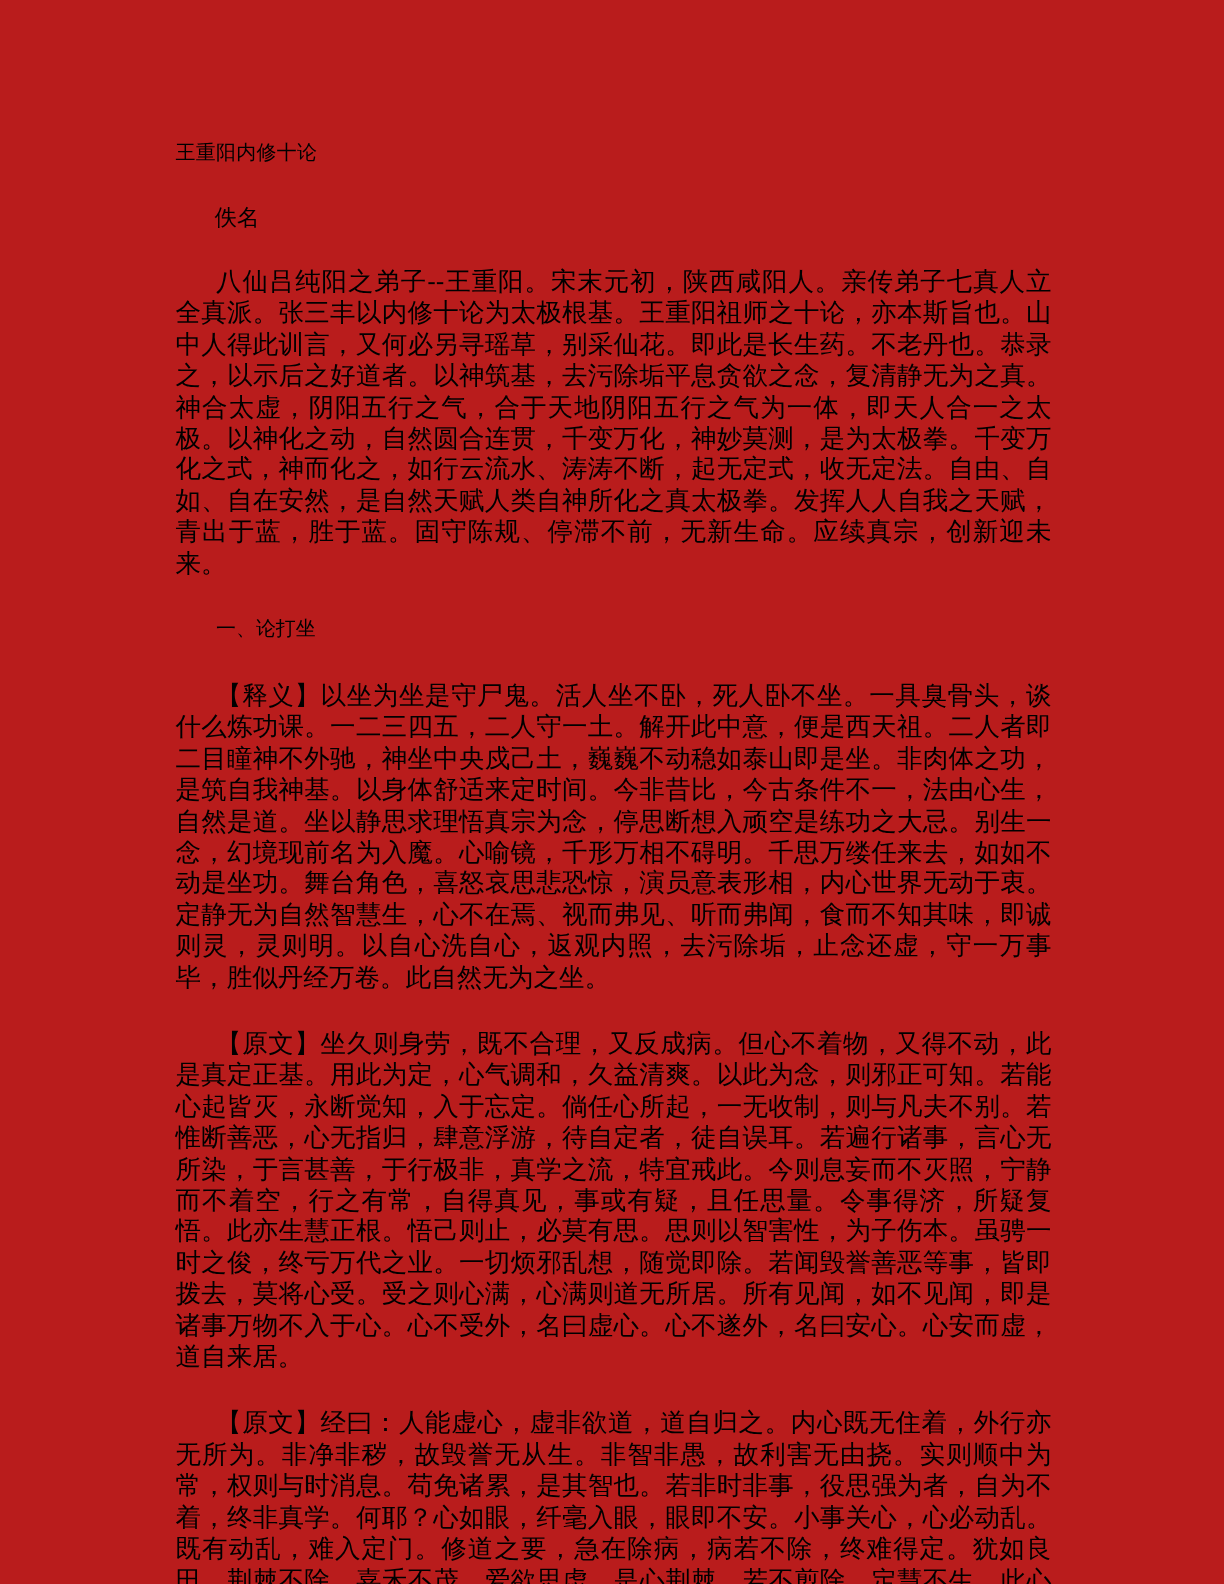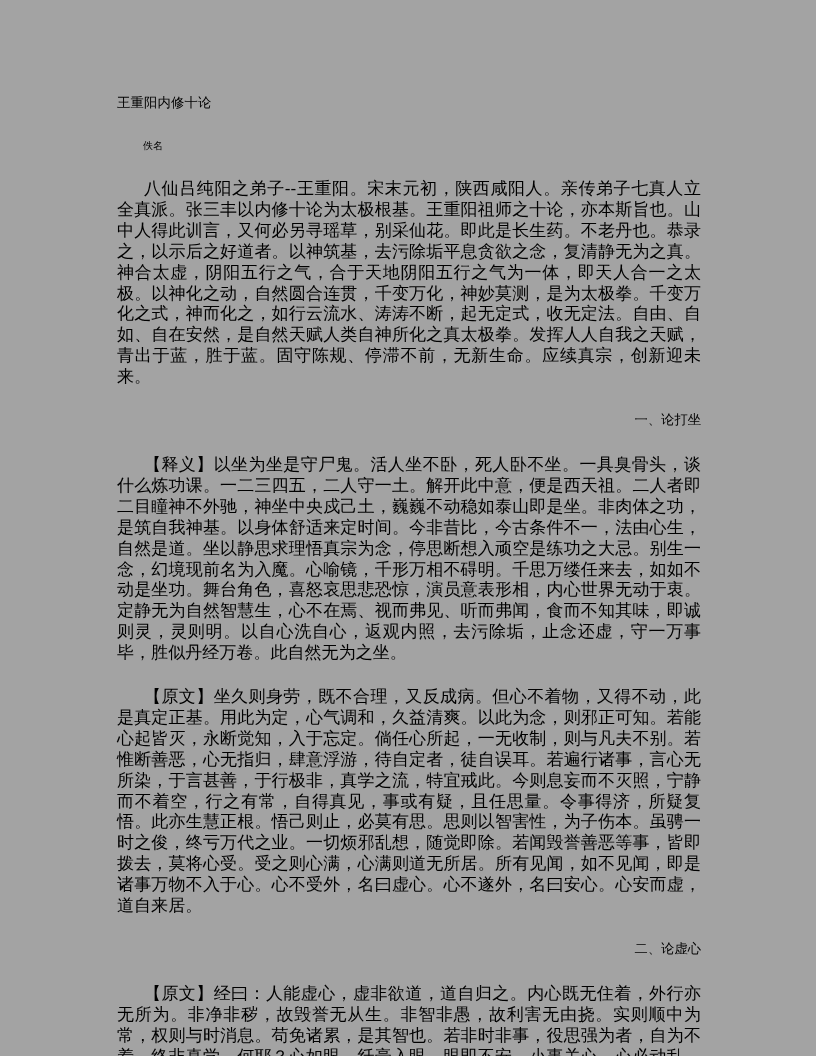--- a/index.html
+++ b/index.html
@@ -11,58 +11,58 @@
     width: 816px;
     height: 1056px;
     font-family: "DejaVu Serif", "Liberation Serif", serif;
     color: #000000;
     overflow: hidden;
   }
   .page {
     position: relative;
     width: 816px;
     height: 1056px;
-    background: #a3a3a3;
+    background: #b91c1c;
     box-sizing: border-box;
   }
   .content {
     position: absolute;
     left: 117px;
     top: 93px;
     width: 584px;
   }
   .doc-title {
     font-size: 13.3px;
     line-height: 19px;
     margin: 0 0 0 0;
     text-align: justify;
     letter-spacing: 0.2px;
   }
   .author {
-    font-size: 10px;
+    font-size: 15px;
     line-height: 19px;
     margin: 24px 0 0 0;
     text-indent: 26px;
   }
   p.body-para {
     font-size: 17px;
     line-height: 20.9px;
     margin: 23px 0 0 0;
     text-align: justify;
     text-justify: inter-ideograph;
     text-indent: 27px;
     letter-spacing: 0.05px;
     word-break: break-all;
   }
   p.section-head {
     font-size: 13.3px;
     line-height: 20.9px;
     margin: 23px 0 0 0;
     text-indent: 27px;
-    text-align: right;
+    text-align: left;
   }
   p.body-para:first-letter { }
 </style>
 </head>
 <body>
 
 <div class="page">
   <div class="content">
 
     <div class="doc-title">王重阳内修十论</div>
@@ -70,20 +70,19 @@
     <div class="author">佚名</div>
 
     <p class="body-para">八仙吕纯阳之弟子--王重阳。宋末元初，陕西咸阳人。亲传弟子七真人立全真派。张三丰以内修十论为太极根基。王重阳祖师之十论，亦本斯旨也。山中人得此训言，又何必另寻瑶草，别采仙花。即此是长生药。不老丹也。恭录之，以示后之好道者。以神筑基，去污除垢平息贪欲之念，复清静无为之真。神合太虚，阴阳五行之气，合于天地阴阳五行之气为一体，即天人合一之太极。以神化之动，自然圆合连贯，千变万化，神妙莫测，是为太极拳。千变万化之式，神而化之，如行云流水、涛涛不断，起无定式，收无定法。自由、自如、自在安然，是自然天赋人类自神所化之真太极拳。发挥人人自我之天赋，青出于蓝，胜于蓝。固守陈规、停滞不前，无新生命。应续真宗，创新迎未来。</p>
 
     <p class="section-head">一、论打坐</p>
 
     <p class="body-para">【释义】以坐为坐是守尸鬼。活人坐不卧，死人卧不坐。一具臭骨头，谈什么炼功课。一二三四五，二人守一土。解开此中意，便是西天祖。二人者即二目瞳神不外驰，神坐中央戍己土，巍巍不动稳如泰山即是坐。非肉体之功，是筑自我神基。以身体舒适来定时间。今非昔比，今古条件不一，法由心生，自然是道。坐以静思求理悟真宗为念，停思断想入顽空是练功之大忌。别生一念，幻境现前名为入魔。心喻镜，千形万相不碍明。千思万缕任来去，如如不动是坐功。舞台角色，喜怒哀思悲恐惊，演员意表形相，内心世界无动于衷。定静无为自然智慧生，心不在焉、视而弗见、听而弗闻，食而不知其味，即诚则灵，灵则明。以自心洗自心，返观内照，去污除垢，止念还虚，守一万事毕，胜似丹经万卷。此自然无为之坐。</p>
 
     <p class="body-para">【原文】坐久则身劳，既不合理，又反成病。但心不着物，又得不动，此是真定正基。用此为定，心气调和，久益清爽。以此为念，则邪正可知。若能心起皆灭，永断觉知，入于忘定。倘任心所起，一无收制，则与凡夫不别。若惟断善恶，心无指归，肆意浮游，待自定者，徒自误耳。若遍行诸事，言心无所染，于言甚善，于行极非，真学之流，特宜戒此。今则息妄而不灭照，宁静而不着空，行之有常，自得真见，事或有疑，且任思量。令事得济，所疑复悟。此亦生慧正根。悟己则止，必莫有思。思则以智害性，为子伤本。虽骋一时之俊，终亏万代之业。一切烦邪乱想，随觉即除。若闻毁誉善恶等事，皆即拨去，莫将心受。受之则心满，心满则道无所居。所有见闻，如不见闻，即是诸事万物不入于心。心不受外，名曰虚心。心不遂外，名曰安心。心安而虚，道自来居。</p>
 
-    <p class="section-head">二、论虚心</p>
 
     <p class="body-para">【原文】经曰：人能虚心，虚非欲道，道自归之。内心既无住着，外行亦无所为。非净非秽，故毁誉无从生。非智非愚，故利害无由挠。实则顺中为常，权则与时消息。苟免诸累，是其智也。若非时非事，役思强为者，自为不着，终非真学。何耶？心如眼，纤毫入眼，眼即不安。小事关心，心必动乱。既有动乱，难入定门。修道之要，急在除病，病若不除，终难得定。犹如良田，荆棘不除，嘉禾不茂。爱欲思虑，是心荆棘，若不剪除，定慧不生。此心无所托，难以自安。纵得暂安，还复散乱。随起随灭，务令不动，久久调熟，自得安闲。无论昼夜，行住坐卧，及应事接物，当须作意安之。若未得安，即须赡养，莫有恼触。少得安闲，即堪自乐，渐渐驯狎，惟益清远。且牛马家畜也，放纵不收，犹自生梗，不受驾御；鹰野鸟，为人把戏，终日在手，自然调熟。心亦如是，若纵任不收，惟益粗疏，何能观妙。</p>
 
     <p class="body-para">【释义】心是虚无真空〇直系化分子〇谓如来心。本自清静、本来空、唯独无偶〇谓一性。</p>
 
   </div>
 </div>
 
 </body></html>

